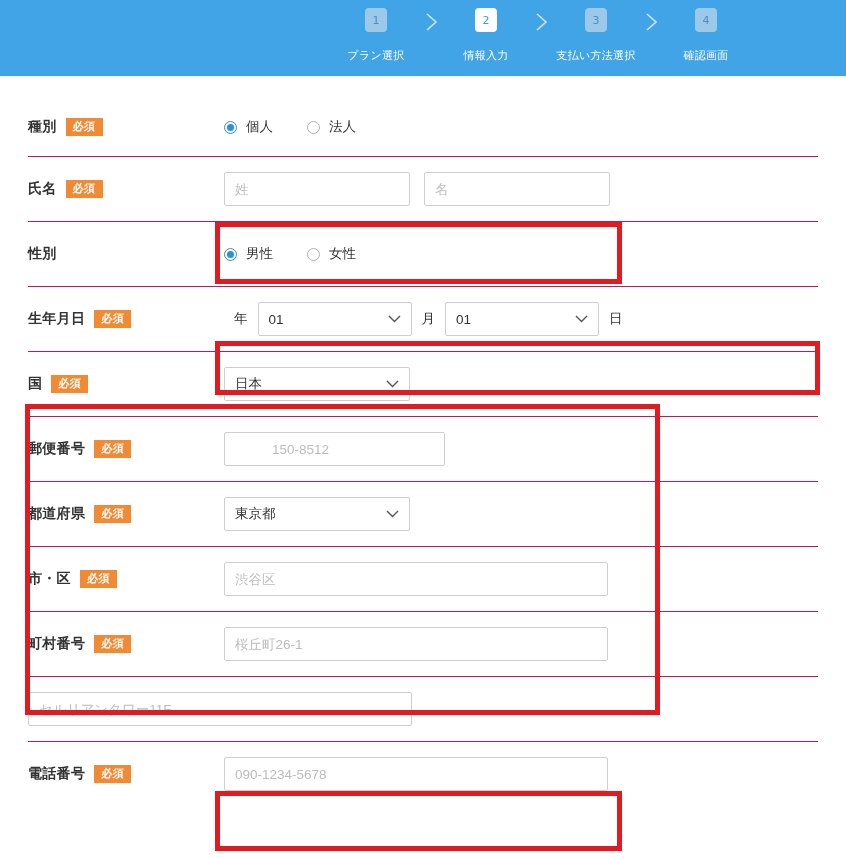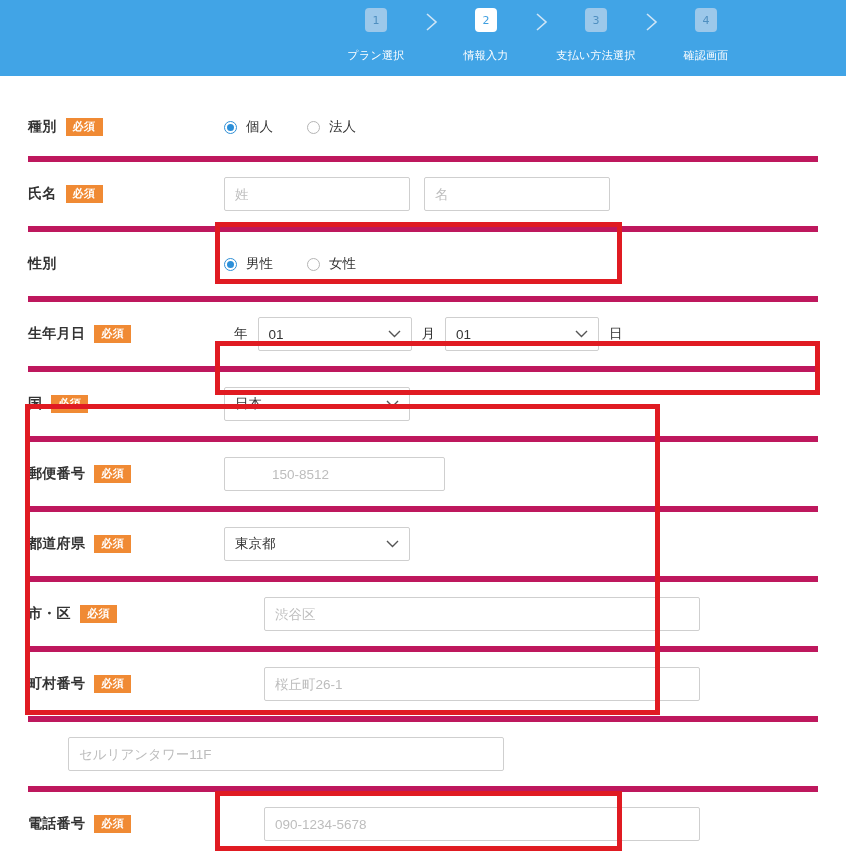--- a/index.html
+++ b/index.html
@@ -122,21 +122,21 @@
 
   .form {
     position: relative;
     margin-top: 22px;
   }
   .form-row {
     position: relative;
     display: flex;
     align-items: center;
     height: 64px;
-    border-top: 6px solid #be185d;
+    border-top: 1px solid #be185d;
   }
   .form-row.first { border-top: none; height: 58px; }
   .form-row .label {
     width: 196px;
     flex: 0 0 196px;
     display: flex;
     align-items: flex-end;
     font-size: 14px;
     font-weight: bold;
     color: #333333;
@@ -169,21 +169,21 @@
     font-size: 13.5px;
     color: #333333;
     padding: 0 10px;
     font-family: "Liberation Sans", "DejaVu Sans", sans-serif;
     outline: none;
   }
   .txt::placeholder { color: #bdbdbd; }
   .txt.name { width: 186px; }
   .txt.name + .txt.name { margin-left: 14px; }
   .txt.zip { width: 221px; padding-left: 47px; }
-  .txt.wide { width: 436px; margin-left: 40px; }
+  .txt.wide { width: 384px; }
 
   .sel {
     box-sizing: border-box;
     position: relative;
     height: 34px;
     border: 1px solid #cfcfcf;
     border-radius: 2px;
     background: #ffffff;
     display: flex;
     align-items: center;

